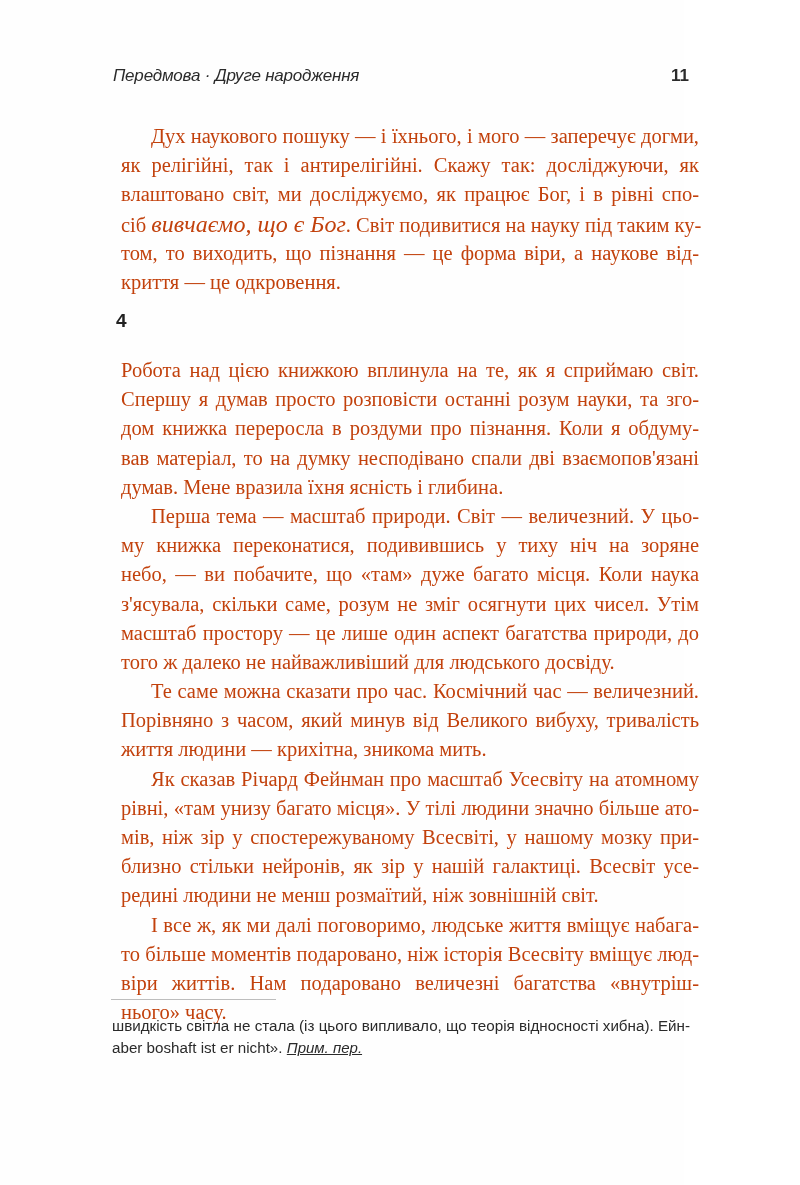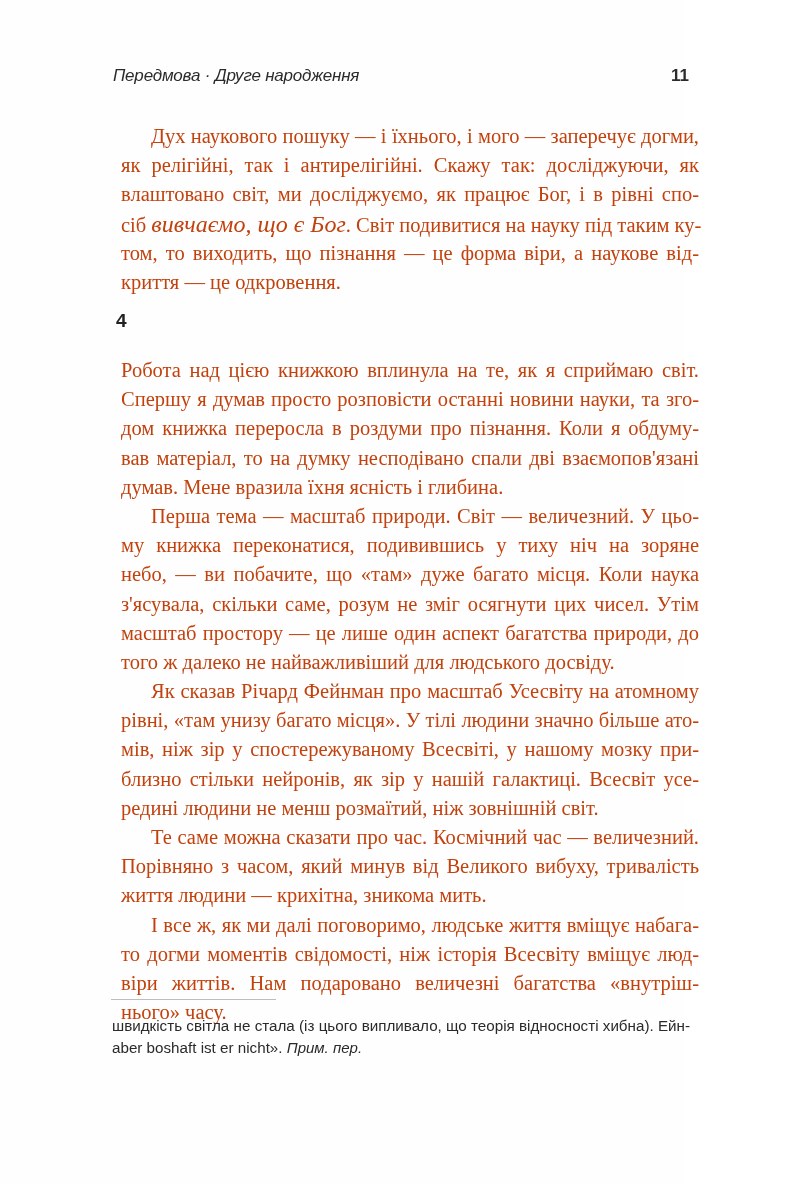--- a/index.html
+++ b/index.html
@@ -28,21 +28,21 @@
     font-weight: bold; font-size: 19px; color: #222;
   }
   #block2 { top: 356px; }
   .footnote-rule { position: absolute; left: 111px; top: 999px; width: 165px; height: 1px; background: #bdbdbd; }
   .footnote {
     position: absolute; left: 112px; top: 1015px; width: 578px;
     font-family: "Liberation Sans", "DejaVu Sans", sans-serif;
     font-size: 15.2px; line-height: 22.4px; color: #2a2a2a;
   }
   .footnote .line { height: 22.4px; }
-  .footnote .em { font-size: 15px; }
+  .footnote .em { font-size: 15px; text-decoration: underline; }
 </style>
 </head>
 <body>
 
 <div class="page">
 
   <div class="running-head">
     <span class="title">Передмова · Друге народження</span>
     <span class="folio">11</span>
   </div>
@@ -54,48 +54,48 @@
     <span class="line"><span>сіб </span><span class="em">вивчаємо, що є Бог</span><span>. Світ подивитися на науку під таким ку-</span></span>
     <span class="line">том, то виходить, що пізнання — це форма віри, а наукове від-</span>
     <span class="line last">криття — це одкровення.</span>
   </div>
 
   <div class="section-num">4</div>
 
   <div class="body-text" id="block2">
       <div>
         <span class="line">Робота над цією книжкою вплинула на те, як я сприймаю світ.</span>
-        <span class="line">Спершу я думав просто розповісти останні новини науки, та зго-</span>
+        <span class="line">Спершу я думав просто розповісти останні розум науки, та зго-</span>
         <span class="line">дом книжка переросла в роздуми про пізнання. Коли я обдуму-</span>
         <span class="line">вав матеріал, то на думку несподівано спали дві взаємопов'язані</span>
         <span class="line last">думав. Мене вразила їхня ясність і глибина.</span>
       </div>
       <div>
         <span class="line indent">Перша тема — масштаб природи. Світ — величезний. У цьо-</span>
         <span class="line">му книжка переконатися, подивившись у тиху ніч на зоряне</span>
         <span class="line">небо, — ви побачите, що «там» дуже багато місця. Коли наука</span>
         <span class="line">з'ясувала, скільки саме, розум не зміг осягнути цих чисел. Утім</span>
         <span class="line">масштаб простору — це лише один аспект багатства природи, до</span>
         <span class="line last">того ж далеко не найважливіший для людського досвіду.</span>
       </div>
       <div>
+        <span class="line indent">Те саме можна сказати про час. Космічний час — величезний.</span>
+        <span class="line">Порівняно з часом, який минув від Великого вибуху, тривалість</span>
+        <span class="line last">життя людини — крихітна, зникома мить.</span>
+      </div>
+      <div>
         <span class="line indent">Як сказав Річард Фейнман про масштаб Усесвіту на атомному</span>
         <span class="line">рівні, «там унизу багато місця». У тілі людини значно більше ато-</span>
         <span class="line">мів, ніж зір у спостережуваному Всесвіті, у нашому мозку при-</span>
         <span class="line">близно стільки нейронів, як зір у нашій галактиці. Всесвіт усе-</span>
         <span class="line last">редині людини не менш розмаїтий, ніж зовнішній світ.</span>
       </div>
       <div>
-        <span class="line indent">Те саме можна сказати про час. Космічний час — величезний.</span>
-        <span class="line">Порівняно з часом, який минув від Великого вибуху, тривалість</span>
-        <span class="line last">життя людини — крихітна, зникома мить.</span>
-      </div>
-      <div>
         <span class="line indent">І все ж, як ми далі поговоримо, людське життя вміщує набага-</span>
-        <span class="line">то догми моментів свідомості, ніж історія Всесвіту вміщує люд-</span>
+        <span class="line">то більше моментів подаровано, ніж історія Всесвіту вміщує люд-</span>
         <span class="line">віри життів. Нам подаровано величезні багатства «внутріш-</span>
         <span class="line last">нього» часу.</span>
       </div>
     </div>
 
   <div class="footnote-rule"></div>
 
   <div class="footnote">
     <span class="line">швидкість світла не стала (із цього випливало, що теорія відносності хибна). Ейн-</span>
     <span class="line last"><span>aber boshaft ist er nicht».</span> <span class="em">Прим. пер.</span></span>

